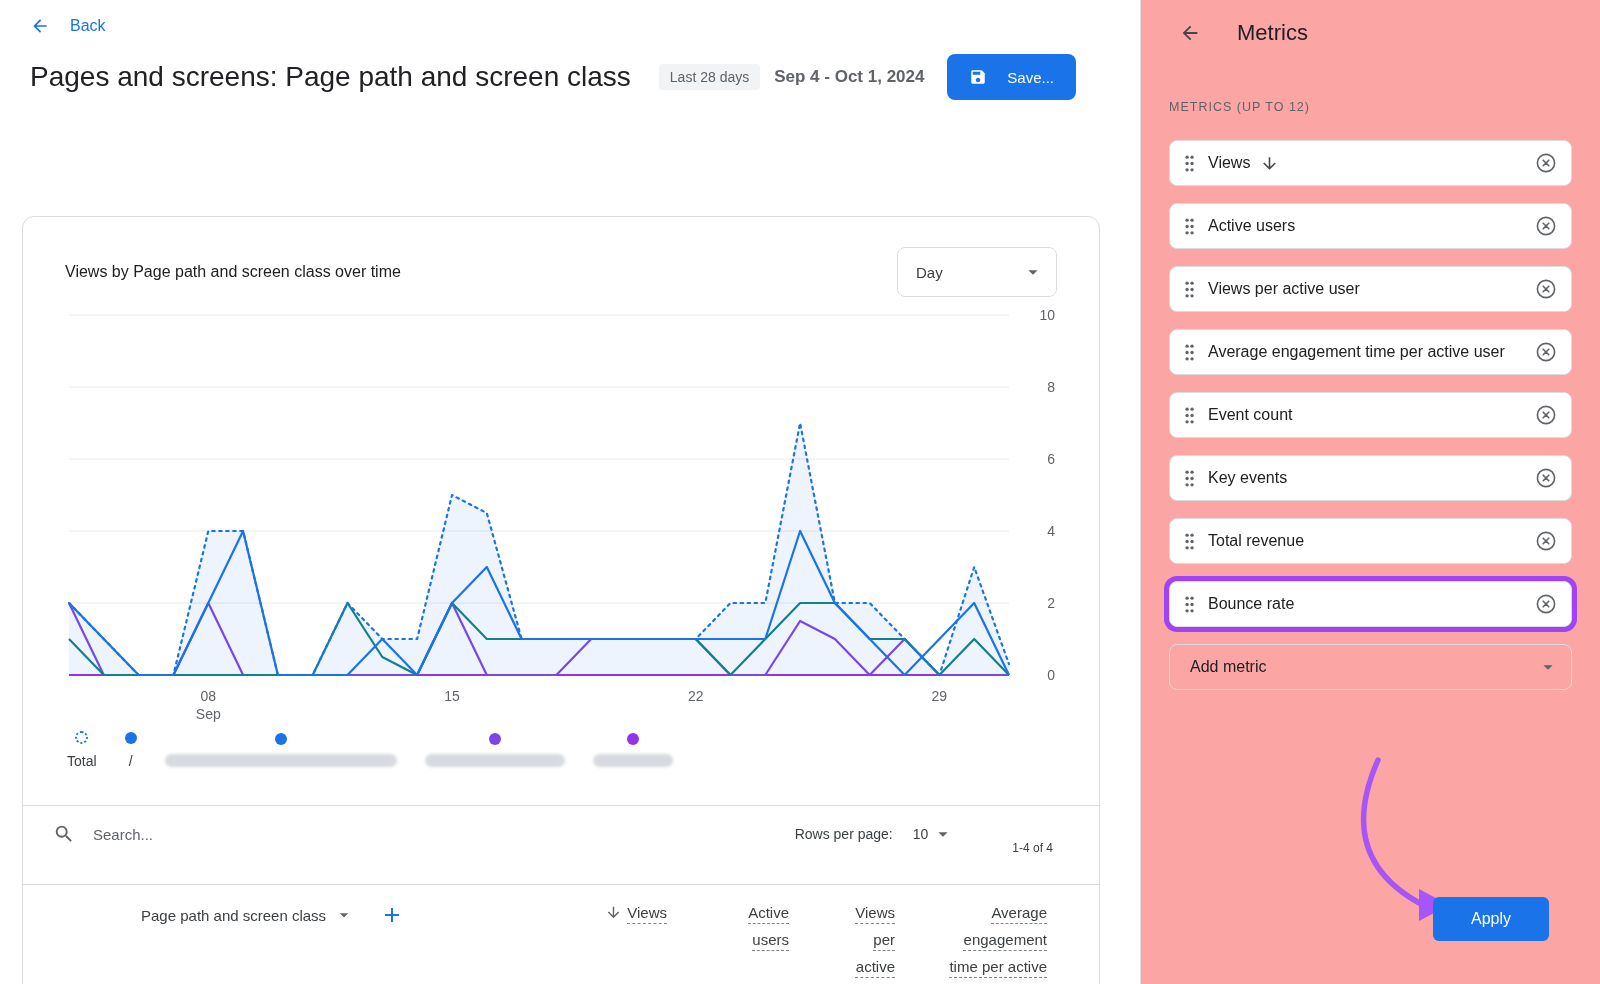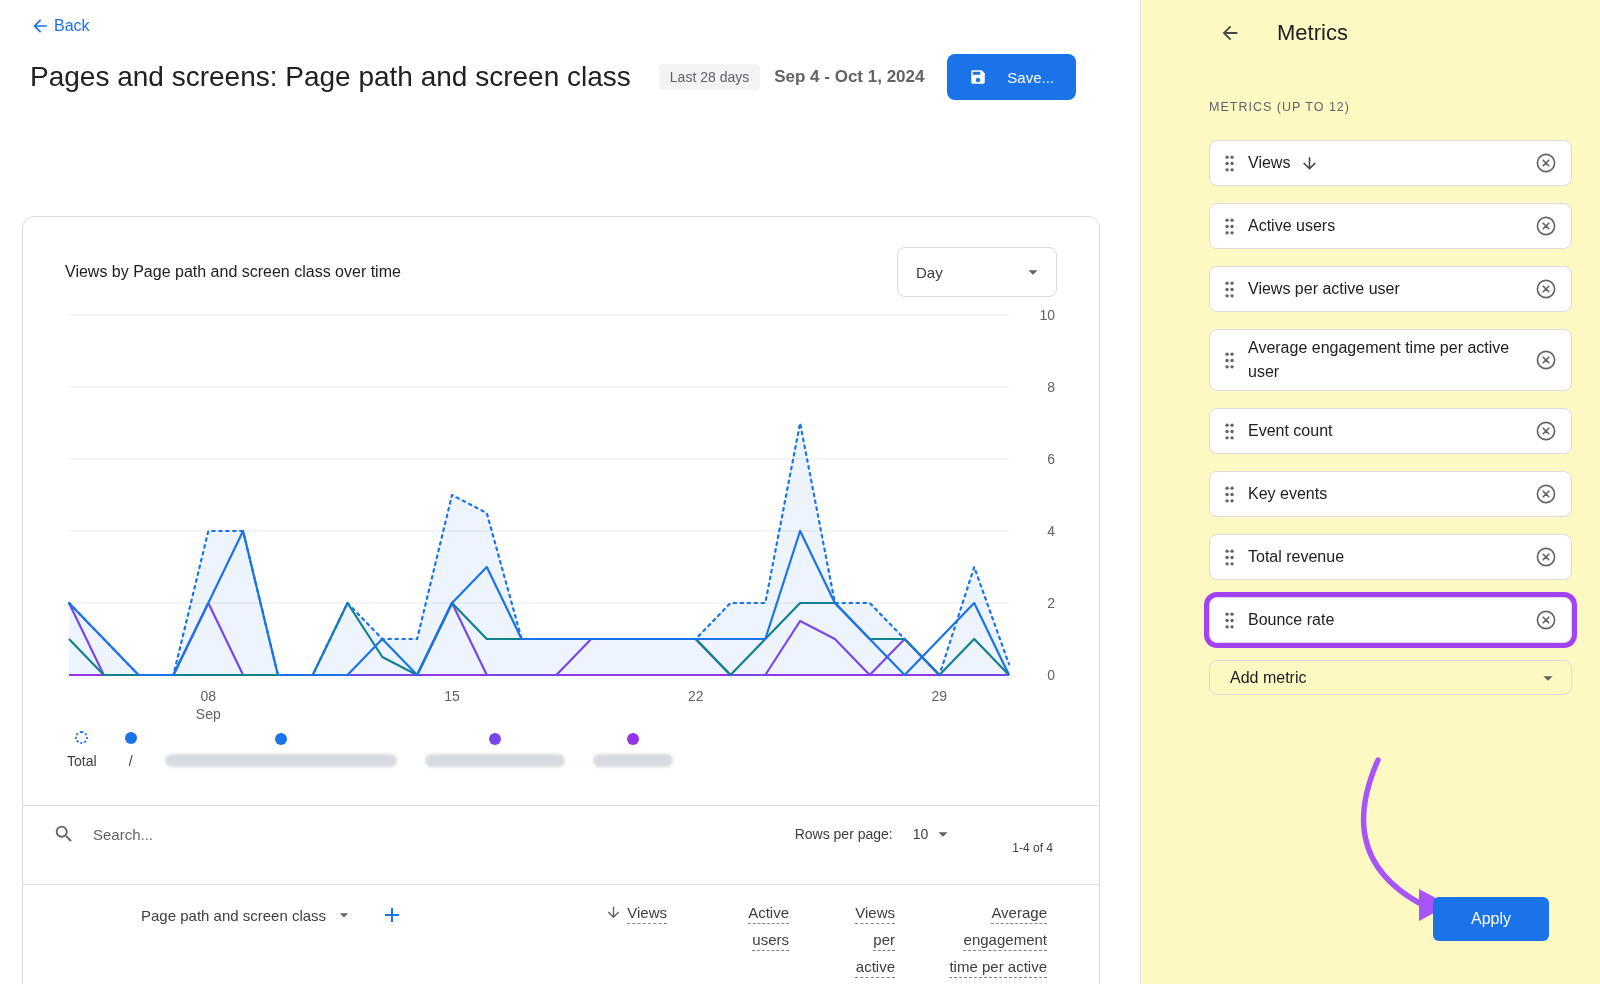--- a/index.html
+++ b/index.html
@@ -3,21 +3,21 @@
 <meta charset="utf-8">
 <style>
   * { box-sizing: border-box; margin: 0; padding: 0; }
   html,body { width: 1600px; height: 984px; overflow: hidden; background: #fff;
     font-family: "Liberation Sans", "DejaVu Sans", sans-serif; color: #202124; }
   .app { display: flex; width: 1600px; height: 984px; position: relative; background: #fff; }
 
   
   .main { flex: 0 0 1140px; width: 1140px; position: relative; }
   .topbar { padding: 16px 0 0 30px; }
-  .back-link { display: inline-flex; align-items: center; gap: 4px; color: var(--accent,#1a73e8);
+  .back-link { display: inline-flex; align-items: center; gap: 20px; color: var(--accent,#1a73e8);
     font-size: 16px; font-weight: 500; cursor: pointer; text-decoration: none; }
   .back-link svg { width: 20px; height: 20px; fill: var(--accent,#1a73e8); }
   .title-row { display: flex; align-items: center; margin-top: 14px; padding-right: 64px; }
   h1 { font-size: 28px; font-weight: 400; color: #202124; white-space: nowrap; }
   .badge { margin-left: 28px; background: #f1f3f4; color: #5f6368; font-size: 14px;
     padding: 5px 11px; border-radius: 4px; white-space: nowrap; }
   .date-range { margin-left: 14px; color: #5f6368; font-size: 17px; font-weight: 600; white-space: nowrap; cursor: pointer; }
   .save-btn { margin-left: auto; background: var(--accent,#1a73e8); color: #fff; border: none;
     border-radius: 8px; height: 46px; padding: 0 22px; font-size: 15px; font-weight: 500;
     display: inline-flex; align-items: center; gap: 20px; cursor: pointer;
@@ -57,39 +57,39 @@
   .dim-col .caret-icon { width: 20px; height: 20px; }
   .plus-icon { width: 24px; height: 24px; fill: var(--accent,#1a73e8); margin-left: 18px; cursor: pointer; }
   .metric-cols { margin-left: auto; display: flex; gap: 48px; }
   .metric-col { text-align: right; font-size: 15px; color: #3c4043; }
   .metric-col .col-label { line-height: 27px; text-decoration-line: underline;
     text-decoration-style: dashed; text-decoration-color: #80868b; text-decoration-thickness: 1px;
     text-underline-offset: 5px; display: inline-block; }
   .sort-arrow { width: 17px; height: 17px; fill: #5f6368; margin-right: 5px; vertical-align: -3px; }
 
   
-  .panel { flex: 1; border-left: 1px solid #dadce0; position: relative; background: #fef9c3; padding-left: 40px; }
+  .panel { flex: 1; border-left: 1px solid #dadce0; position: relative; background: #fca5a5; }
   .panel-header { display: flex; align-items: center; gap: 36px; padding: 20px 0 0 38px;
     font-size: 22px; color: #202124; }
   .panel-header svg { width: 22px; height: 22px; fill: #444746; cursor: pointer; }
   .panel-section-label { margin: 54px 0 0 28px; font-size: 12.5px; letter-spacing: 1px;
     color: #5f6368; font-weight: 500; }
   .metrics-list { padding: 26px 28px 0; }
   .chip { display: flex; align-items: center; gap: 13px; border: 1px solid #dadce0;
     border-radius: 8px; min-height: 46px; padding: 6px 13px 6px 14px; margin-bottom: 17px;
     font-size: 16px; color: #202124; background: #fff; cursor: grab; }
   .chip.highlighted { box-shadow: 0 0 0 5px var(--highlight,#a142f4); }
   .chip-label { flex: 1; line-height: 24px; display: flex; align-items: center; gap: 10px; flex-wrap: wrap; }
   .chip-label .sortdown { width: 19px; height: 19px; fill: #444746; }
   .drag-handle { display: flex; align-items: center; cursor: grab; }
   .drag-handle svg { width: 11px; height: 19px; fill: #5f6368; }
   .chip-remove { display: flex; align-items: center; cursor: pointer; }
   .chip-remove svg { width: 24px; height: 24px; }
   .add-metric { display: flex; align-items: center; justify-content: space-between;
-    border: 1px solid #dadce0; border-radius: 8px; height: 35px; margin: 2px 28px 0;
+    border: 1px solid #dadce0; border-radius: 8px; height: 46px; margin: 2px 28px 0;
     padding: 0 12px 0 20px; font-size: 16px; color: #202124; cursor: pointer; }
   .apply-btn { position: absolute; left: 292px; top: 897px; width: 116px; height: 44px;
     background: var(--accent,#1a73e8); color: #fff; border: none; border-radius: 6px;
     font-size: 16px; font-weight: 500; cursor: pointer; font-family: inherit; }
   .purple-arrow { position: absolute; left: 196px; top: 752px; width: 140px; height: 175px;
     pointer-events: none; }
 
   text.axis-tick { font-family: "Liberation Sans", sans-serif; }
 </style>
 </head>

